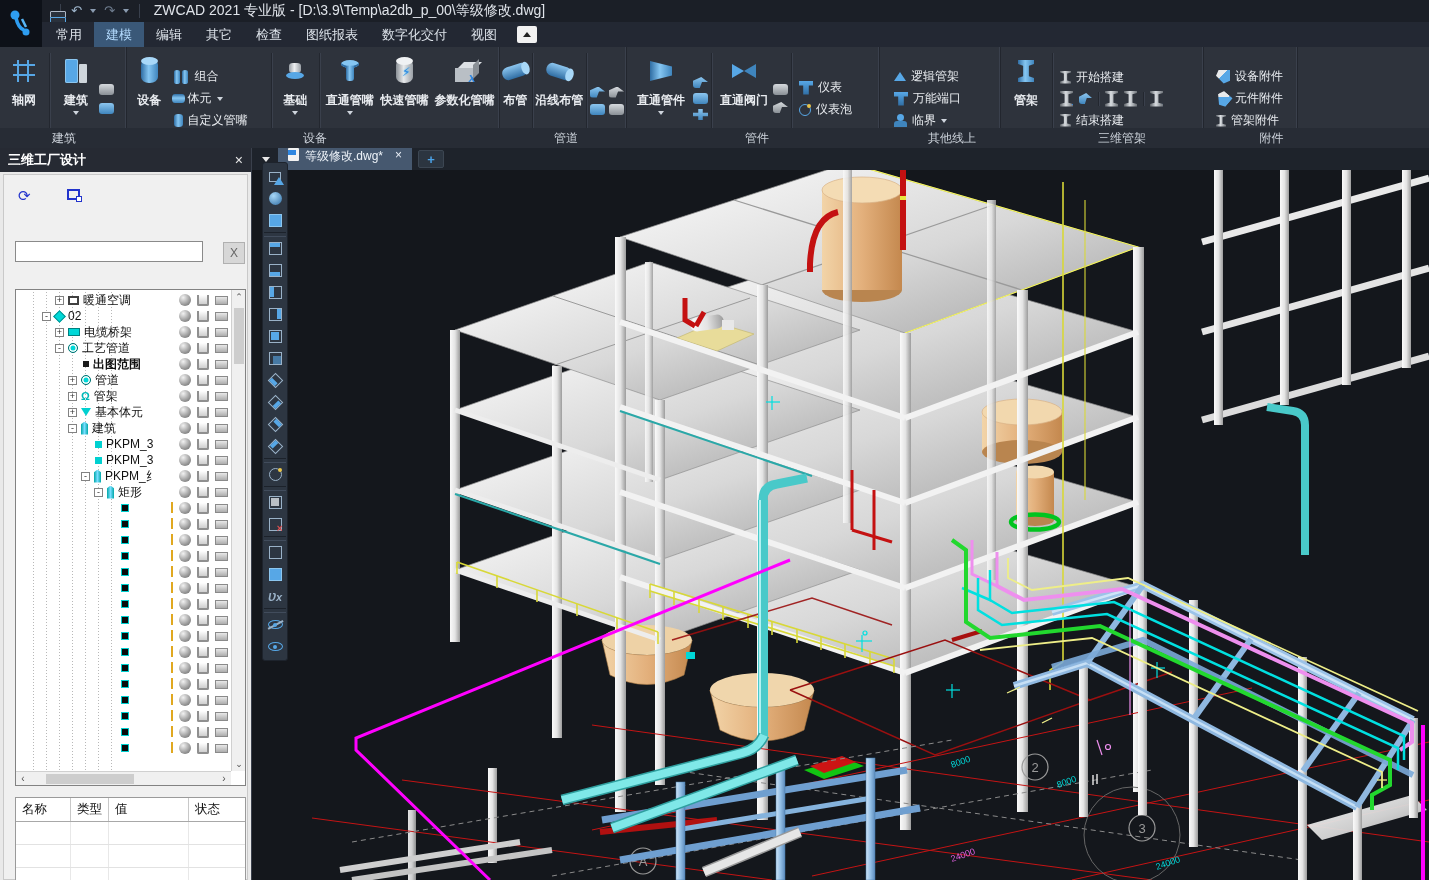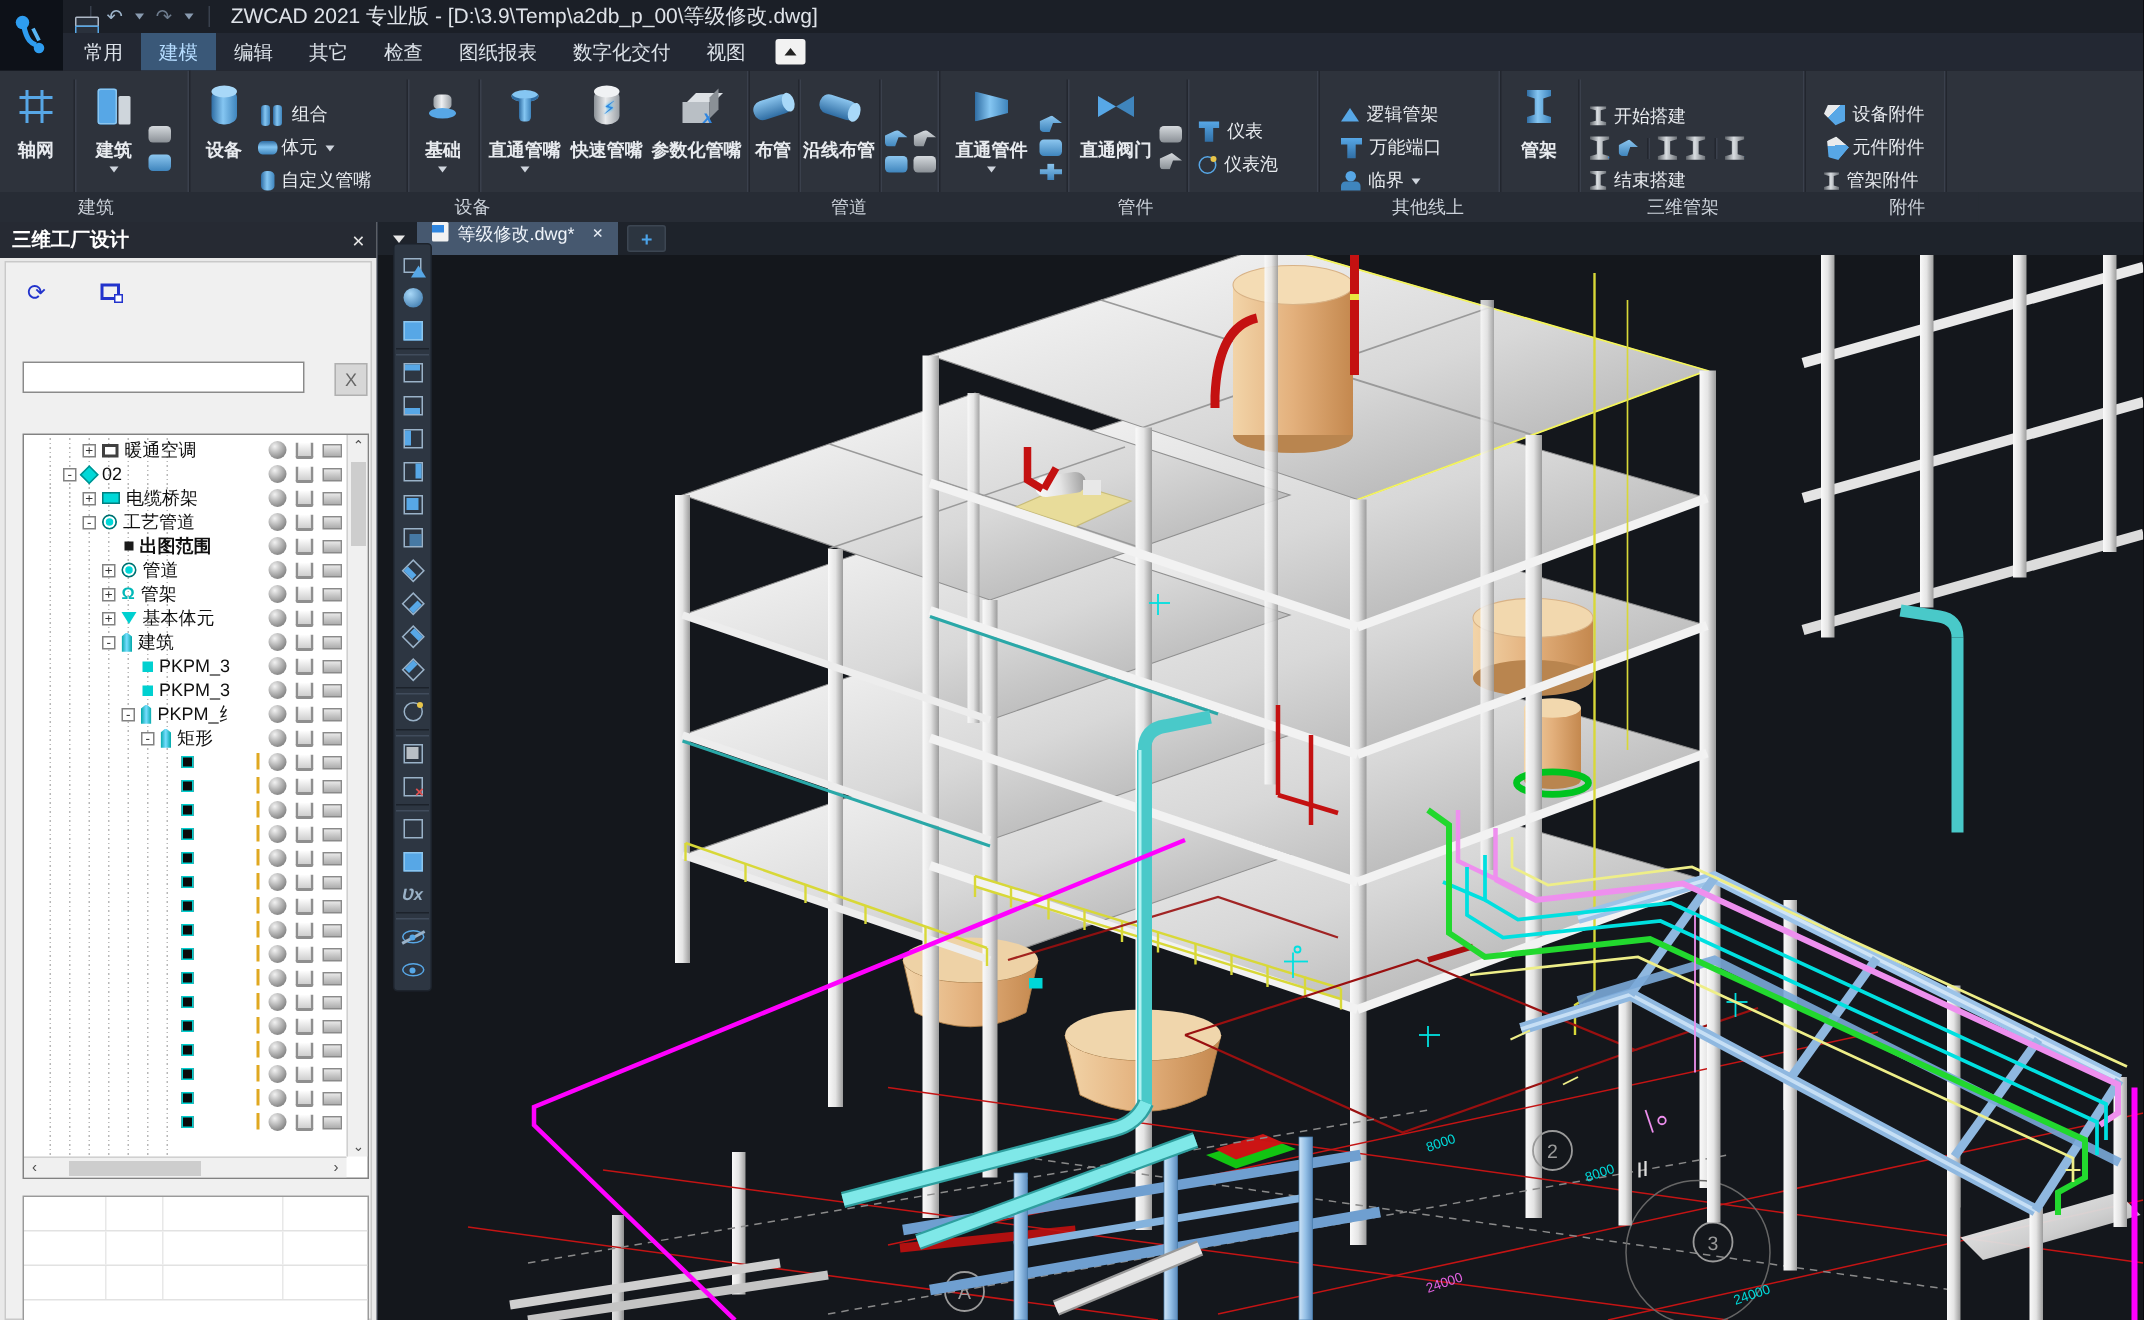--- a/index.html
+++ b/index.html
@@ -769,20 +769,26 @@
           <div class="vthumb"></div>
           <div class="varrow" style="bottom:0">⌄</div>
         </div>
         <div class="hscroll">
           <div class="harrow" style="left:0">‹</div>
           <div class="hthumb"></div>
           <div class="harrow" style="right:0">›</div>
         </div>
       </div>
       <div id="prop-table">
+        <div class="ptable-head">
+          <span class="c1">名称</span>
+          <span class="c2">类型</span>
+          <span class="c3">值</span>
+          <span class="c4" style="padding-left:6px">状态</span>
+        </div>
         <div id="ptable-rows">
             <div class="prow">
               <span class="c1"></span>
               <span class="c2"></span>
               <span class="c3"></span>
               <span class="c4"></span>
             </div>
             <div class="prow">
               <span class="c1"></span>
               <span class="c2"></span>

